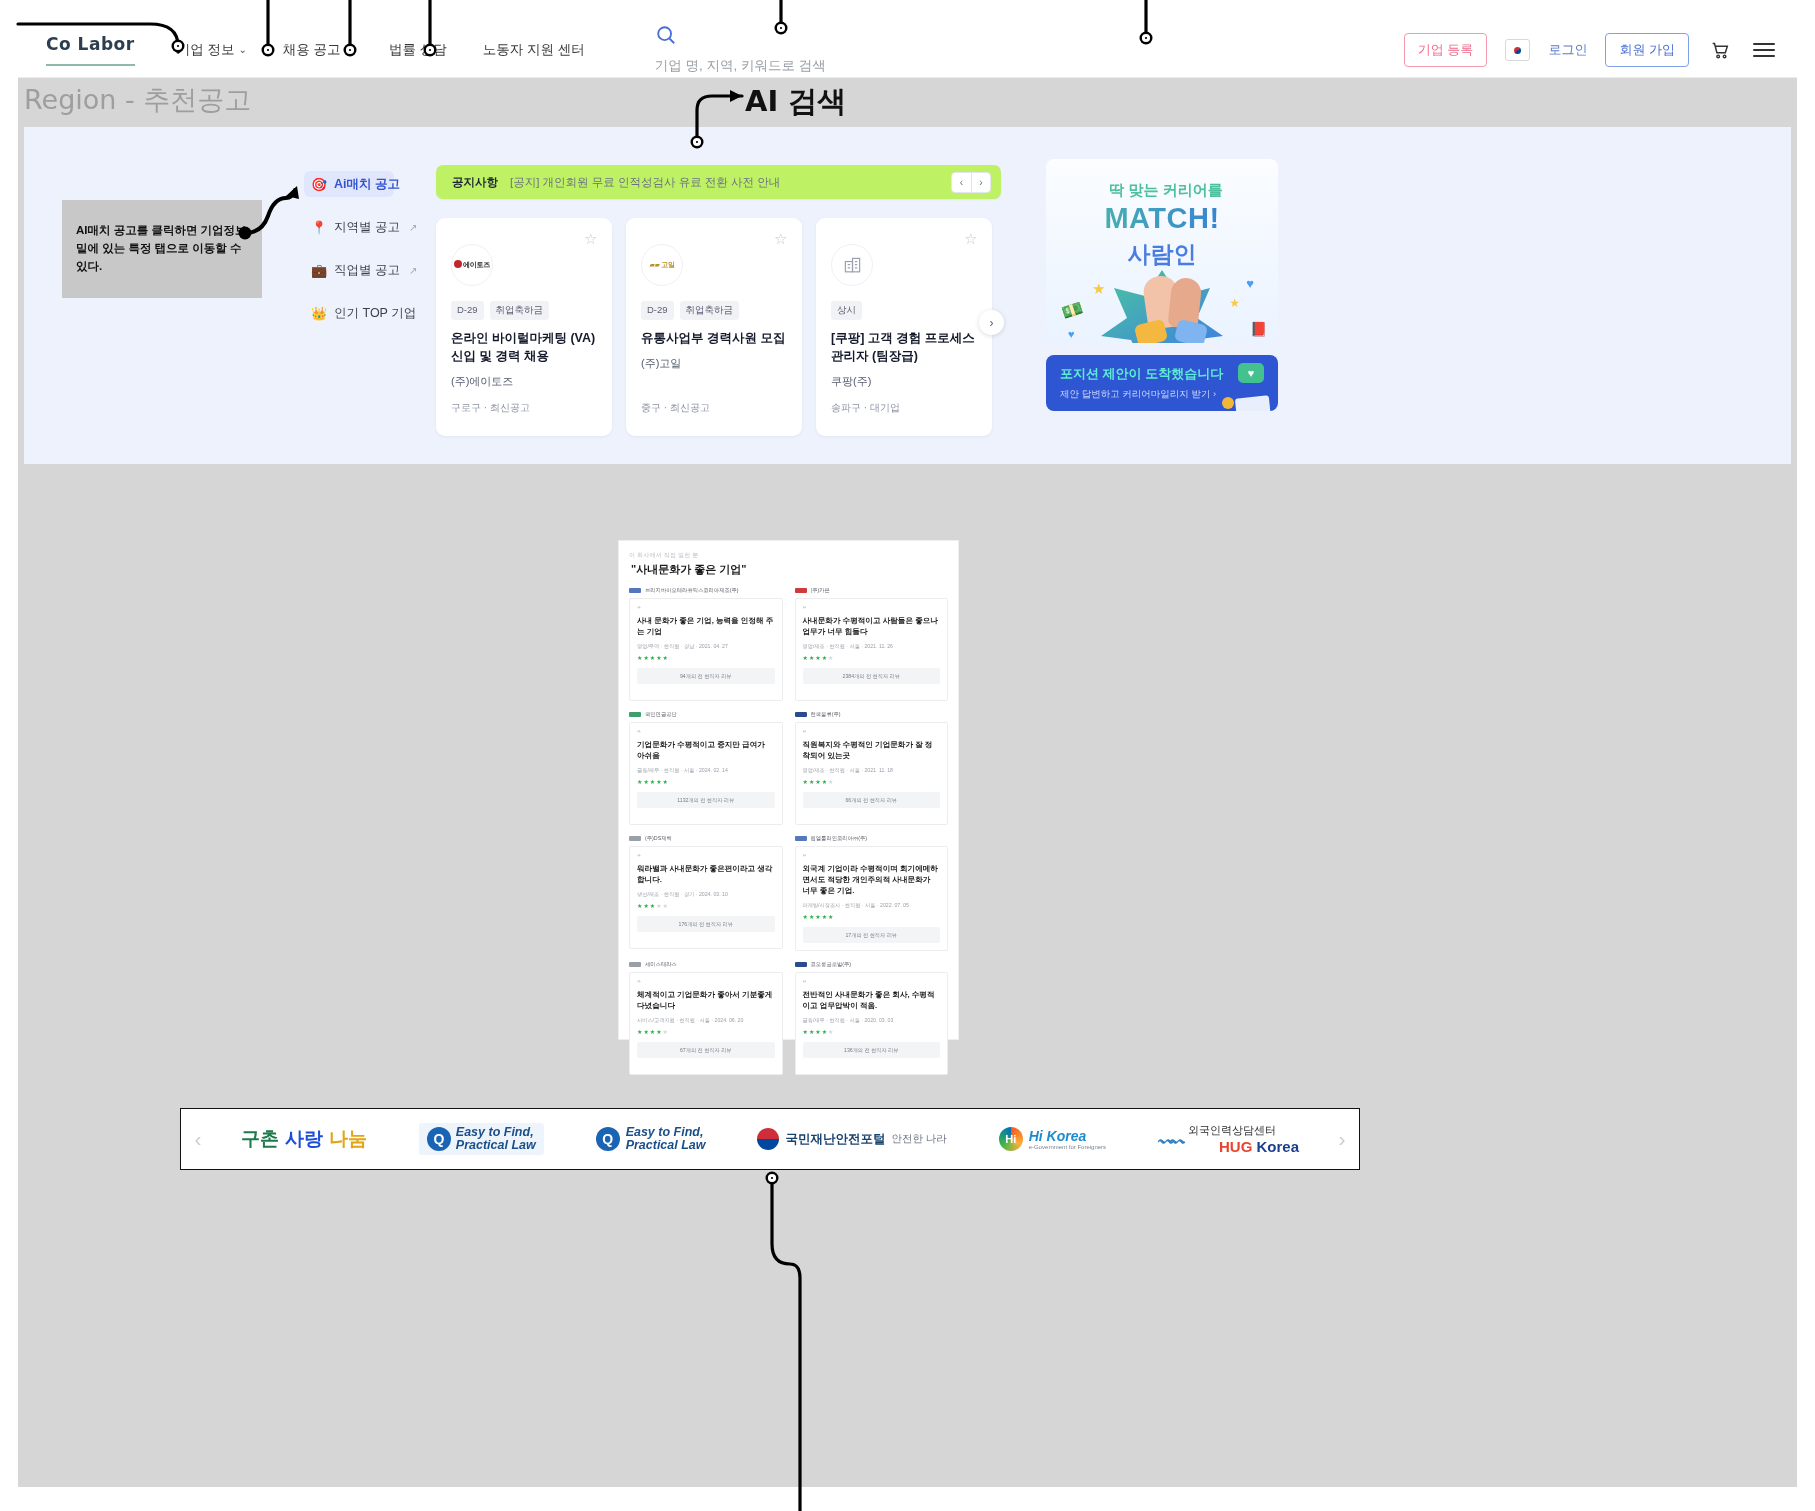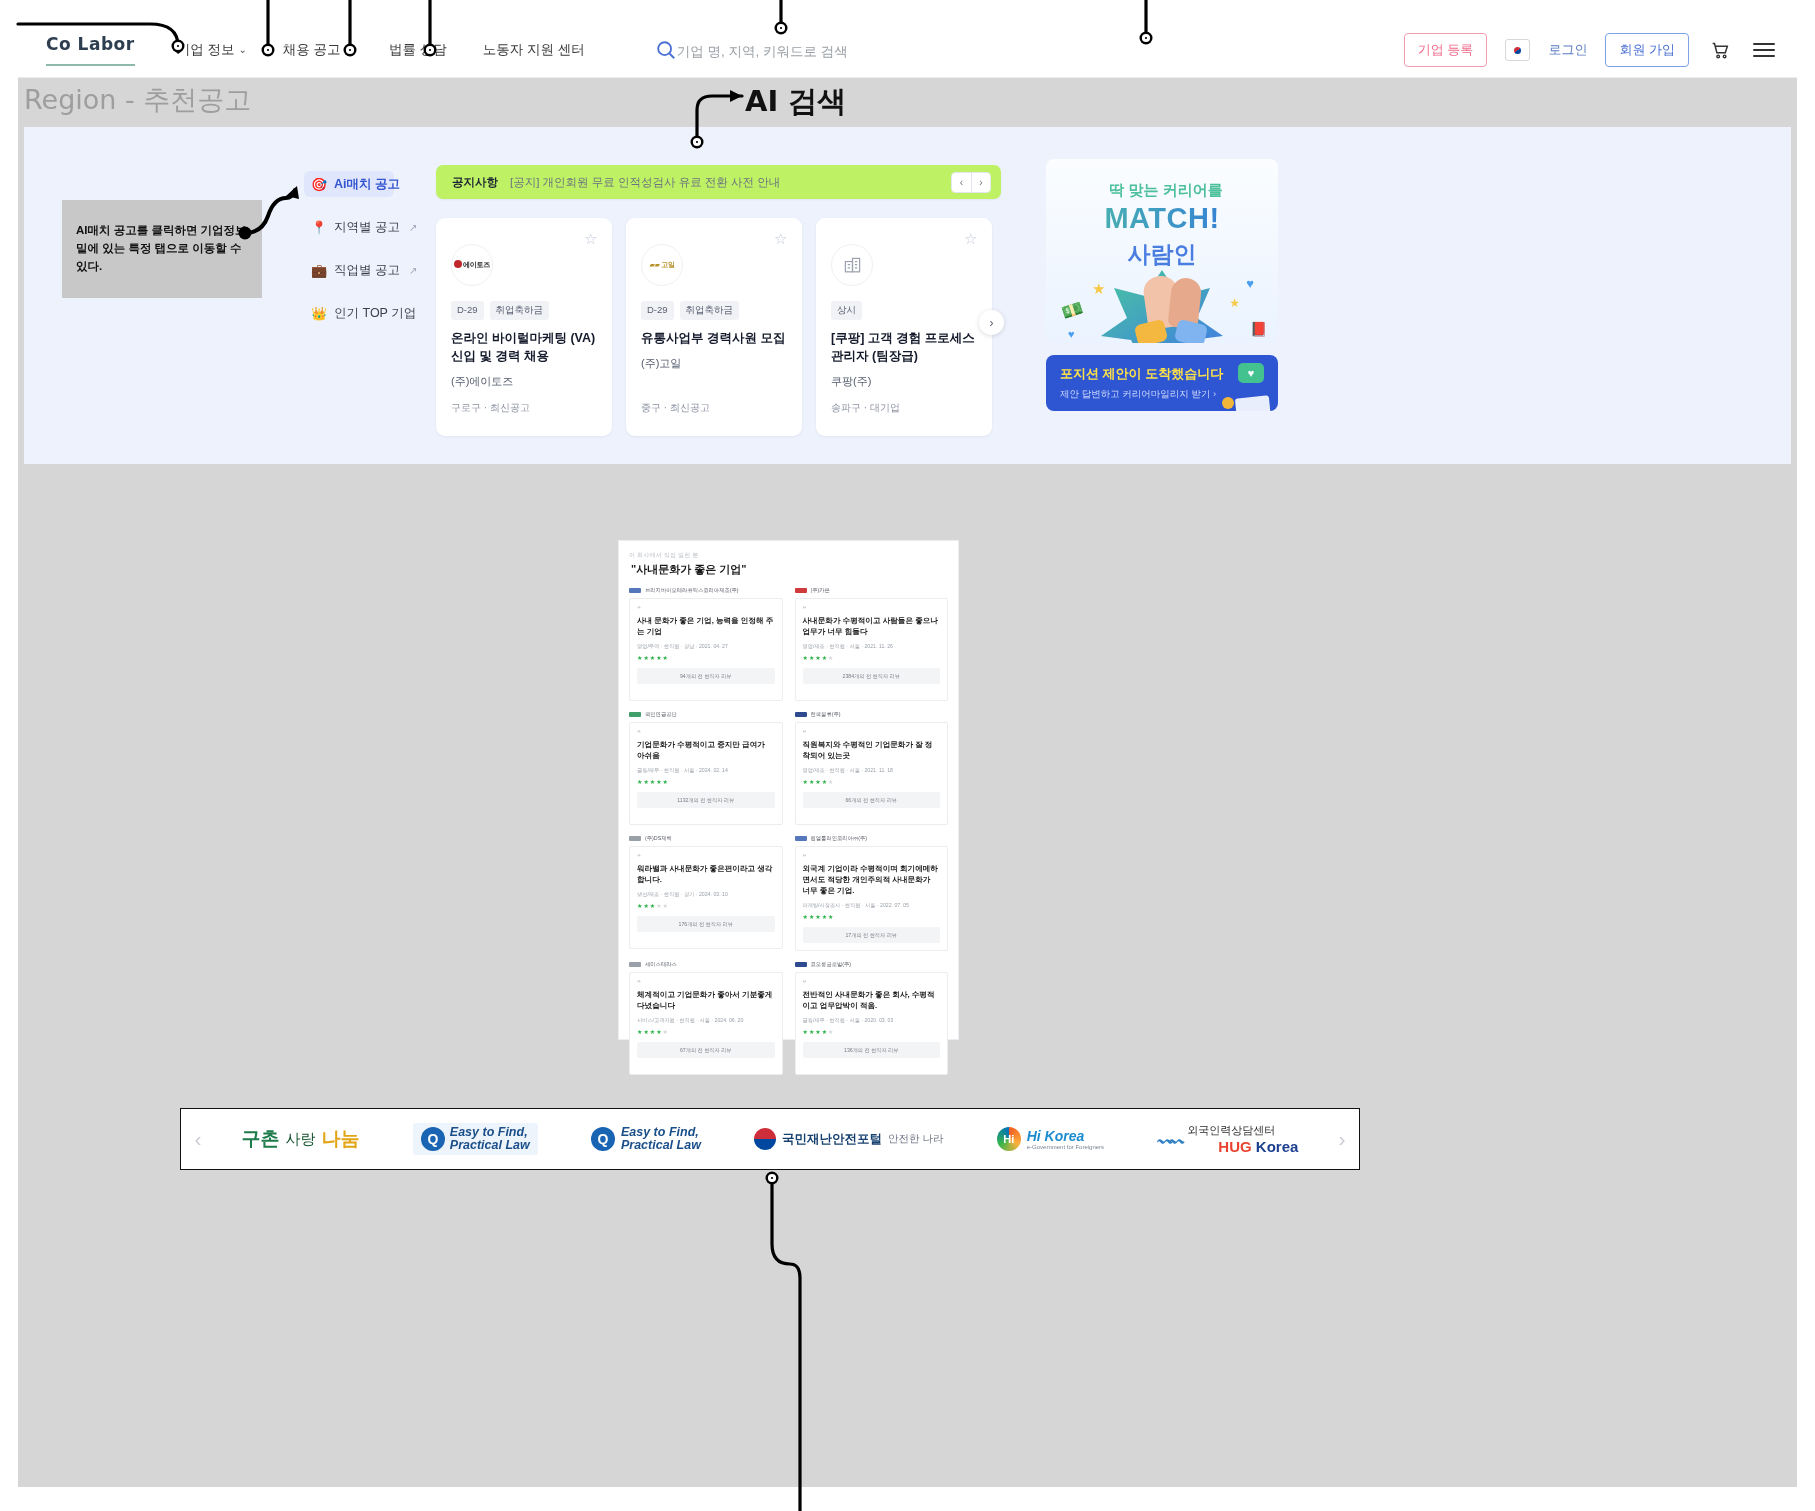--- a/index.html
+++ b/index.html
@@ -28,21 +28,21 @@
     font-family:"DejaVu Sans",sans-serif;
   }
   .nav{ display:flex; align-items:center; margin-left:42px; gap:36px; }
   .nav-item{
     font-size:13.5px; color:#3a3a3a; display:flex; align-items:center; gap:4px;
     white-space:nowrap; cursor:pointer;
   }
   .caret{ font-size:10px; color:#555; }
 
   .search-box{
-    display:flex; align-items:flex-end; gap:0; margin-left:70px;
+    display:flex; align-items:flex-start; gap:11px; margin-left:70px;flex-direction:column;
   }
   .search-ico{ width:22px; height:22px; }
   .search-ph{ font-size:13.5px; color:#9aa0a6; }
 
   .hdr-right{
     position:absolute; right:20px; top:0; height:56px;
     display:flex; align-items:center; gap:18px;
   }
   .btn-outline-pink{
     border:1px solid #f29bb0; color:#f06a8a; font-size:13px;
@@ -195,21 +195,21 @@
   .sparkle1{ position:absolute; left:46px; top:32px; font-size:15px; color:#f7c948; }
   .sparkle2{ position:absolute; right:38px; top:48px; font-size:12px; color:#f7c948; }
   .heart1{ position:absolute; right:24px; top:28px; font-size:13px; color:#4a9ef0; }
   .heart2{ position:absolute; left:22px; top:80px; font-size:11px; color:#4a9ef0; }
   .book{ position:absolute; right:10px; bottom:6px; font-size:14px; }
 
   .promo-cta{
     margin-top:12px; width:232px; height:56px; border-radius:8px;
     background:#2e56d3; position:relative; overflow:hidden; padding:10px 14px;
   }
-  .promo-cta .t1{ font-size:13px; font-weight:800; color:#fde047; }
+  .promo-cta .t1{ font-size:13px; font-weight:800; color:#5eead4; }
   .promo-cta .t2{ font-size:9.5px; color:#cfd9fb; margin-top:5px; }
   .cta-chat{
     position:absolute; right:14px; top:8px; width:26px; height:20px;
     background:#43c28f; border-radius:5px; display:flex; align-items:center;
     justify-content:center; color:#fff; font-size:11px;
   }
   .cta-env{
     position:absolute; right:8px; bottom:-10px; width:34px; height:24px;
     background:#e8eefc; border-radius:3px; transform:rotate(-6deg);
   }
@@ -258,21 +258,21 @@
     position:absolute; left:180px; top:1108px; width:1180px; height:62px;
     background:#fff; border:1px solid #111; display:flex; align-items:center;
   }
   .pt-arrow{
     width:34px; display:flex; align-items:center; justify-content:center;
     font-size:21px; color:#c9ccd2;
   }
   .pt-list{ flex:1; display:flex; align-items:center; justify-content:space-around; }
   .pt{ display:flex; align-items:center; gap:6px; white-space:nowrap; }
   .pt1 .a{ font-size:19px; font-weight:800; color:#1d7a4a; }
-  .pt1 .b{ font-size:15px; font-weight:400; color:#14532d; }
+  .pt1 .b{ font-size:19px; font-weight:700; color:#1d4ed8; }
   .pt1 .c{ font-size:19px; font-weight:800; color:#e2a515; }
   .pt-e2f{
     display:flex; align-items:center; gap:5px; padding:3px 8px;
     background:#eef4fb; border-radius:3px;
   }
   .e2f-badge{
     width:24px; height:24px; border-radius:50%; background:#1a64b4; color:#fff;
     display:flex; align-items:center; justify-content:center;
     font-size:14px; font-weight:700;
   }

